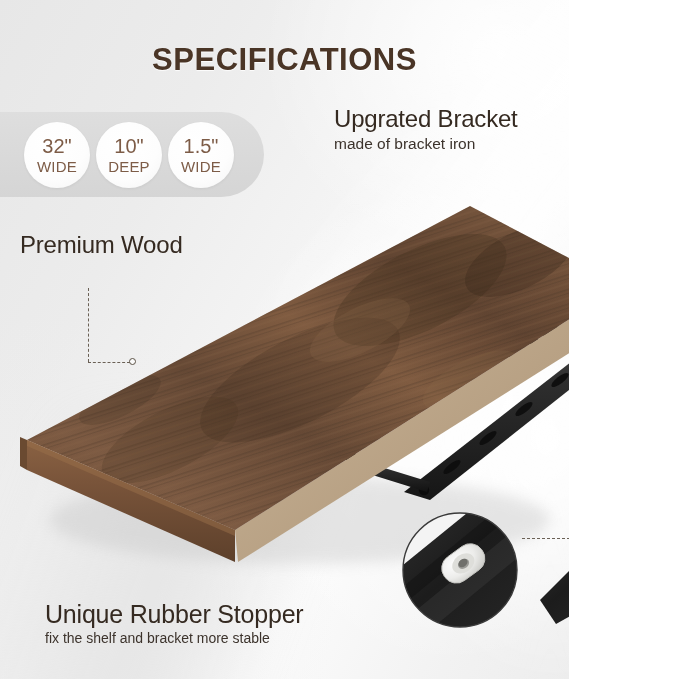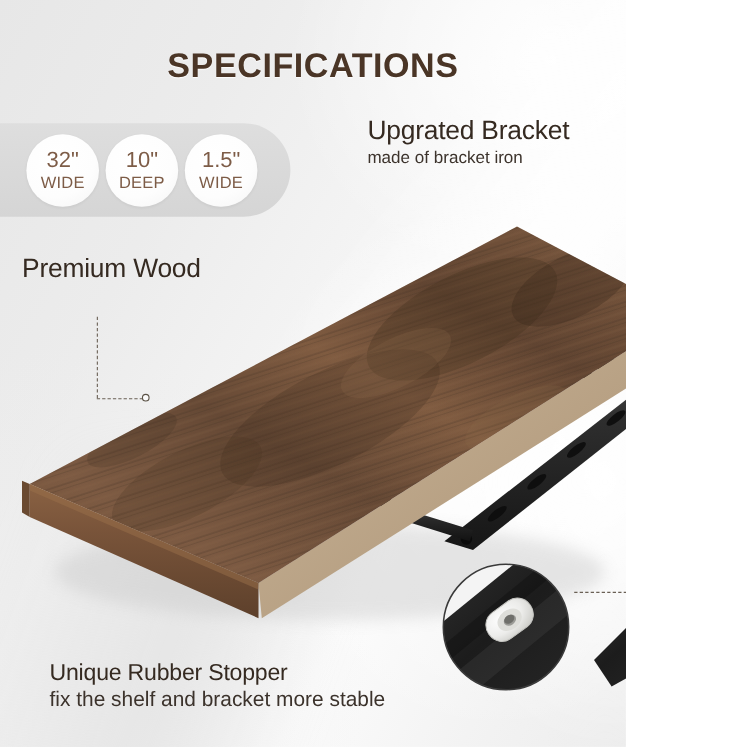--- a/index.html
+++ b/index.html
@@ -108,22 +108,22 @@
   .callout .c-sub {
     font-size: 15.5px;
     color: #3c332c;
     margin-top: 2px;
     line-height: 1.2;
     white-space: nowrap;
   }
   #callout-bracket { left: 334px; top: 106px; }
   #callout-wood    { left: 20px;  top: 232px; }
   #callout-stopper { left: 45px;  top: 600px; }
-  #callout-stopper .c-title { font-size: 21px; }
-  #callout-stopper .c-sub   { font-size: 19px; }
+  #callout-stopper .c-title { font-size: 25px; }
+  #callout-stopper .c-sub   { font-size: 14px; }
 
   
   .leader { position: absolute; pointer-events: none; }
   .dot {
     position: absolute;
     width: 7px; height: 7px;
     border: 1.4px solid #5b5246;
     border-radius: 50%;
     background: rgba(255,255,255,0.65);
     box-sizing: border-box;

